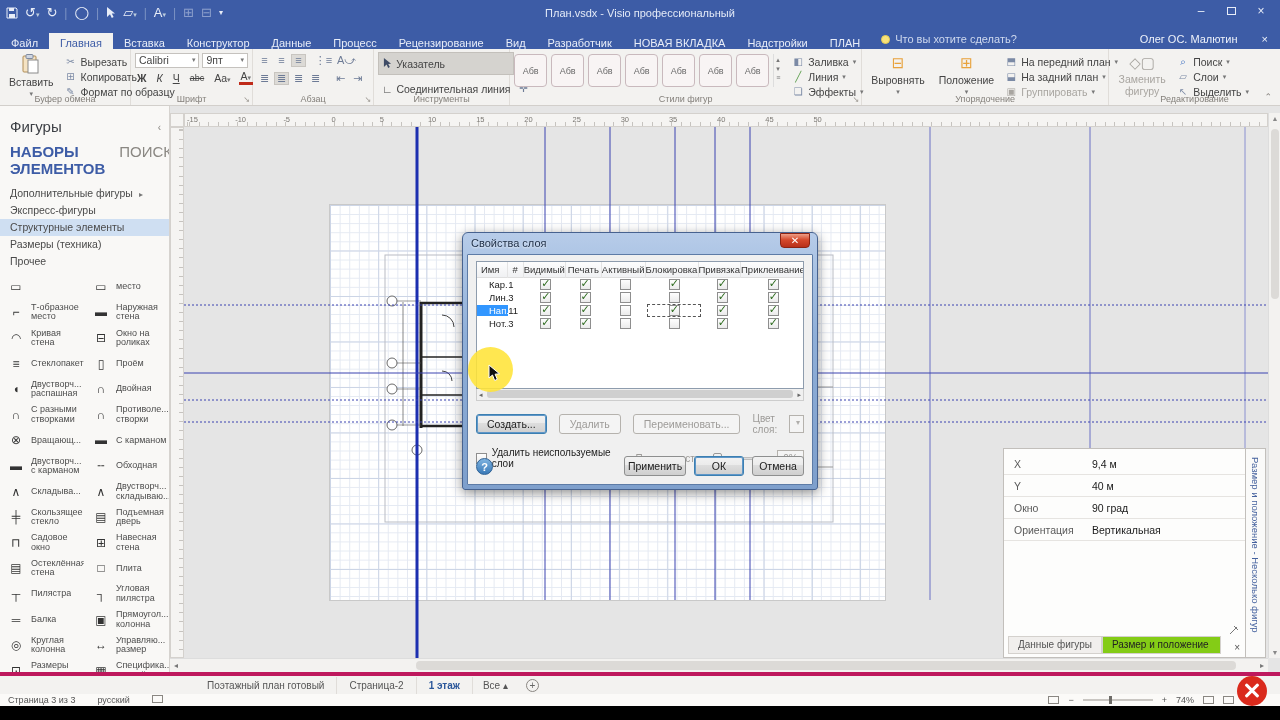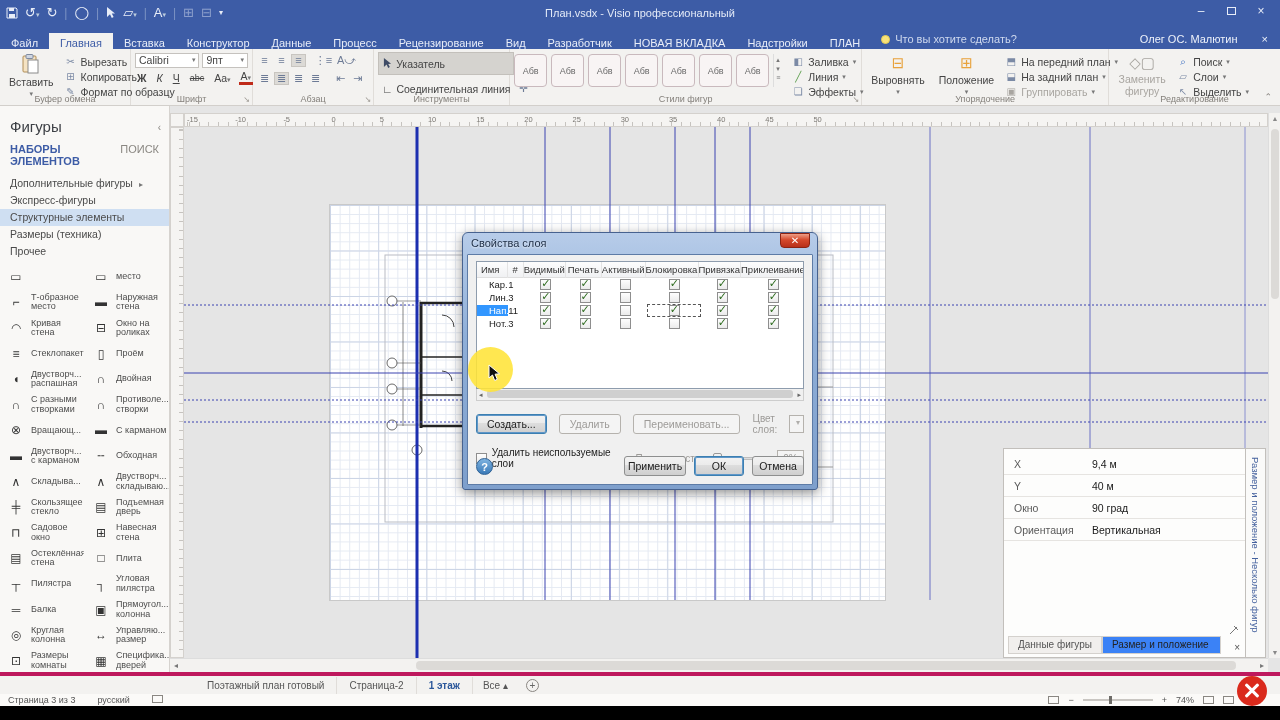--- a/index.html
+++ b/index.html
@@ -50,21 +50,21 @@
   .stylebox { width:33px; height:33px; border:1px solid #c9b9bd; border-radius:4px; background:#f8f4f4; color:#6b6b6b; font-size:9px; display:flex; align-items:center; justify-content:center; }
   .styscroll { display:flex; flex-direction:column; gap:1px; font-size:7px; color:#777; padding:2px; border-left:1px solid #ddd; }
   .disabled { color:#a8a5a0 !important; }
   .orangeic { color:#e8a33d; }
   .collapse { position:absolute; right:8px; bottom:3px; color:#84807b; font-size:9px; }
 
   
   .shapes { position:absolute; left:0; top:106px; width:170px; height:566px; background:#f9f8f6; border-right:1px solid #d6d3cf; overflow:hidden; }
   .shapes h1 { font-size:15px; font-weight:normal; color:#3c3f44; padding:12px 10px 6px; }
   .collapse-lt { position:absolute; right:8px; top:16px; color:#8a8782; font-size:10px; }
-  .shtabs { display:flex; gap:14px; padding:2px 10px 8px; font-size:11px; font-weight:bold; }
+  .shtabs { display:flex; gap:14px; padding:2px 10px 8px; font-size:15px; font-weight:bold; }
   .shtabs .t1 { color:#3d5ca6; } .shtabs .t2 { color:#8a8782; font-weight:normal; }
   .navlist { font-size:10.5px; color:#4a4a4a; }
   .navlist div { padding:2px 10px; height:17px; line-height:13px; position:relative; white-space:nowrap; }
   .navlist div.selected { background:#cfdff2; }
   .navlist div.arrow::after { content:"▸"; position:absolute; right:26px; top:3px; font-size:8px; color:#777; }
   .stencil { display:grid; grid-template-columns:85px 85px; grid-auto-rows:25.6px; margin-top:2px; overflow:hidden; height:416px; }
   .sitem { display:flex; align-items:center; gap:3px; padding:1px 1px 1px 4px; overflow:hidden; }
   .sicon { width:24px; min-width:24px; text-align:center; color:#333; font-size:12px; line-height:1; }
   .slabel { font-size:9px; color:#4d4d4d; line-height:1.05; max-height:20px; overflow:hidden; }
 
@@ -141,21 +141,21 @@
   .helpbtn { width:17px; height:17px; border-radius:50%; background:linear-gradient(#7fb3e0,#3a7ab8); color:#fff; border:1px solid #2f6296; font-size:11px; text-align:center; line-height:16px; font-weight:bold; }
   .botrow .spring { flex:1; }
 
   
   .sizepanel { position:absolute; left:1003px; top:448px; width:243px; height:210px; background:#fdfdfc; border:1px solid #c2bfbb; z-index:20; }
   .sprow { display:flex; height:22px; align-items:center; border-bottom:1px solid #e6e4e1; font-size:10.5px; }
   .sprow .k { width:88px; padding-left:10px; color:#5a5a5a; }
   .sprow .v { color:#1a1a1a; }
   .sptabs { position:absolute; left:4px; bottom:3px; right:24px; height:18px; display:flex; font-size:10px; color:#555; }
   .sptab { padding:2px 9px; border:1px solid #d4d1cd; background:#f1efed; white-space:nowrap; }
-  .sptab.active { background:#3b82f6; color:#222; flex:1; }
+  .sptab.active { background:#84cc16; color:#222; flex:1; }
   .sppin { position:absolute; right:6px; bottom:22px; color:#777; font-size:10px; }
   .spclose { position:absolute; right:5px; bottom:4px; color:#555; font-size:10px; }
   .vstrip { position:absolute; left:1246px; top:448px; width:20px; height:210px; background:#fafaf9; border:1px solid #c2bfbb; border-left:none; z-index:20; }
   .vstrip .vtext { writing-mode:vertical-rl; font-size:9.5px; color:#44619e; padding:8px 0 0 4px; white-space:nowrap; }
 
   
   .hl { position:absolute; left:468px; top:347px; width:45px; height:45px; border-radius:50%; background:#ffe438; opacity:.88; z-index:40; }
   .cursor { position:absolute; left:488px; top:364px; z-index:41; }
 
   

